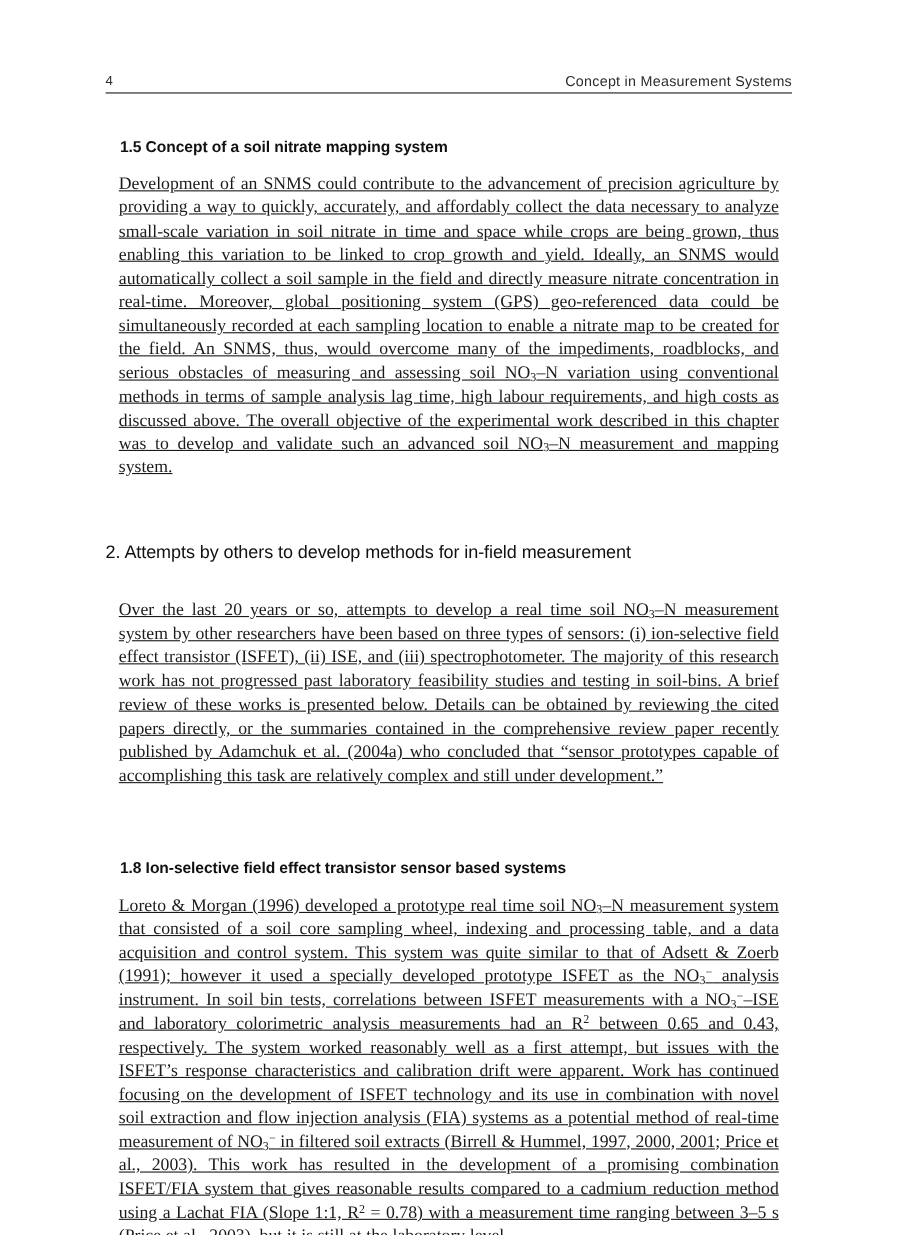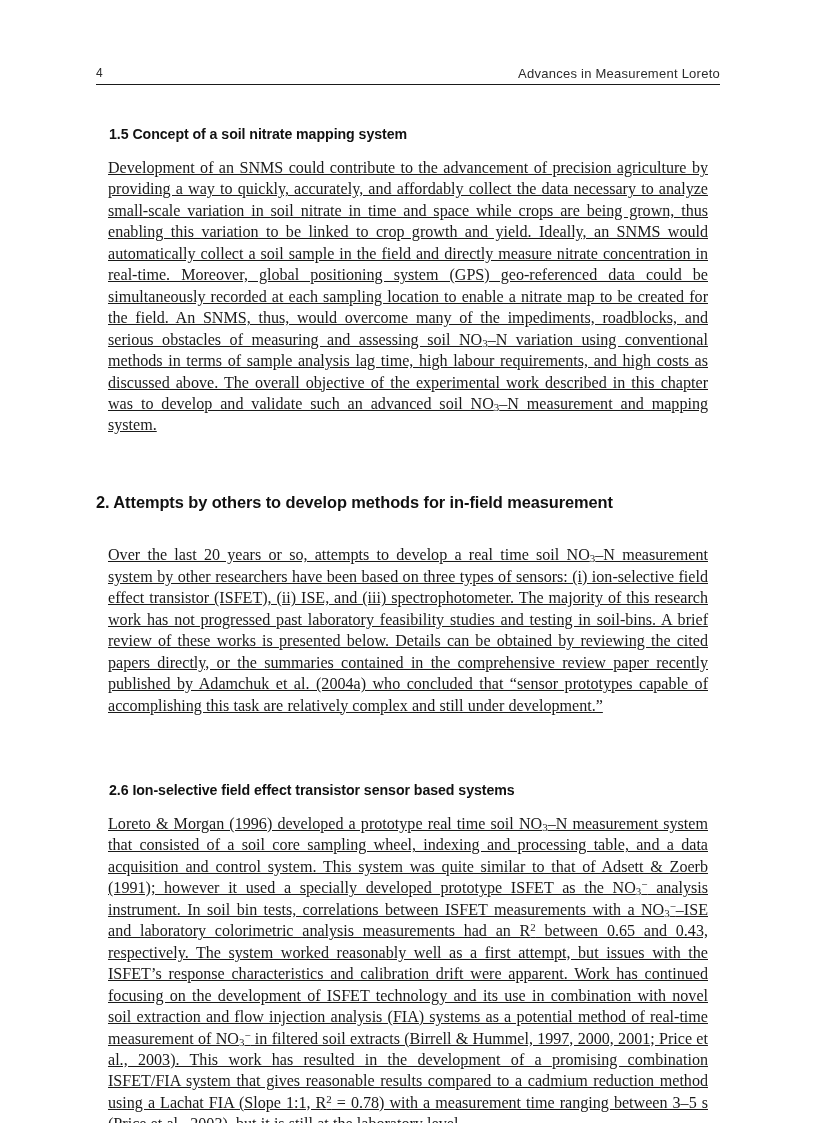--- a/index.html
+++ b/index.html
@@ -74,21 +74,21 @@
     font-weight: bold;
     font-size: 14.2px;
     line-height: 19px;
     letter-spacing: -0.005em;
     color: #111;
   }
 
   h2.section-heading {
     margin: 0;
     font-family: "Liberation Sans", "DejaVu Sans", sans-serif;
-    font-weight: bold;
+    font-weight: normal;
     font-size: 16.4px;
     line-height: 21.5px;
     letter-spacing: -0.005em;
     color: #111;
   }
 
   .gap-before-section2 { height: 44px; }
   .gap-after-section2-heading { height: 19px; }
   .gap-before-sub21 { height: 40px; }
 
@@ -103,35 +103,35 @@
     vertical-align: 0.42em;
   }
 </style>
 </head>
 <body>
 
 <div class="page">
 
   <div class="page-header">
     <span class="folio">4</span>
-    <span class="running-title">Advances in Measurement Loreto</span>
+    <span class="running-title">Concept in Measurement Systems</span>
   </div>
 
   <div class="content">
 
     <h3 class="sub-heading">1.5 Concept of a soil nitrate mapping system</h3>
     <p class="body"><span>Development of an SNMS could contribute to the advancement of precision agriculture by providing a way to quickly, accurately, and affordably collect the data necessary to analyze small-scale variation in soil nitrate in time and space while crops are being grown, thus enabling this variation to be linked to crop growth and yield. Ideally, an SNMS would automatically collect a soil sample in the field and directly measure nitrate concentration in real-time. Moreover, global positioning system (GPS) geo-referenced data could be simultaneously recorded at each sampling location to enable a nitrate map to be created for the field. An SNMS, thus, would overcome many of the impediments, roadblocks, and serious obstacles of measuring and assessing soil NO</span><sub>3</sub><span>–N variation using conventional methods in terms of sample analysis lag time, high labour requirements, and high costs as discussed above. The overall objective of the experimental work described in this chapter was to develop and validate such an advanced soil NO</span><sub>3</sub><span>–N measurement and mapping system.</span></p>
 
     <div class="gap-before-section2"></div>
 
     <h2 class="section-heading">2. Attempts by others to develop methods for in-field measurement</h2>
 
     <div class="gap-after-section2-heading"></div>
 
     <p class="body"><span>Over the last 20 years or so, attempts to develop a real time soil NO</span><sub>3</sub><span>–N measurement system by other researchers have been based on three types of sensors: (i) ion-selective field effect transistor (ISFET), (ii) ISE, and (iii) spectrophotometer. The majority of this research work has not progressed past laboratory feasibility studies and testing in soil-bins. A brief review of these works is presented below. Details can be obtained by reviewing the cited papers directly, or the summaries contained in the comprehensive review paper recently published by Adamchuk et al. (2004a) who concluded that “sensor prototypes capable of accomplishing this task are relatively complex and still under development.”</span></p>
 
     <div class="gap-before-sub21"></div>
 
-    <h3 class="sub-heading">2.6 Ion-selective field effect transistor sensor based systems</h3>
+    <h3 class="sub-heading">1.8 Ion-selective field effect transistor sensor based systems</h3>
     <p class="body"><span>Loreto &amp; Morgan (1996) developed a prototype real time soil NO</span><sub>3</sub><span>–N measurement system that consisted of a soil core sampling wheel, indexing and processing table, and a data acquisition and control system. This system was quite similar to that of Adsett &amp; Zoerb (1991); however it used a specially developed prototype ISFET as the NO</span><sub>3</sub><sup>−</sup><span> analysis instrument. In soil bin tests, correlations between ISFET measurements with a NO</span><sub>3</sub><sup>−</sup><span>–ISE and laboratory colorimetric analysis measurements had an R</span><sup>2</sup><span> between 0.65 and 0.43, respectively. The system worked reasonably well as a first attempt, but issues with the ISFET’s response characteristics and calibration drift were apparent. Work has continued focusing on the development of ISFET technology and its use in combination with novel soil extraction and flow injection analysis (FIA) systems as a potential method of real-time measurement of NO</span><sub>3</sub><sup>−</sup><span> in filtered soil extracts (Birrell &amp; Hummel, 1997, 2000, 2001; Price et al., 2003). This work has resulted in the development of a promising combination ISFET/FIA system that gives reasonable results compared to a cadmium reduction method using a Lachat FIA (Slope 1:1, R</span><sup>2</sup><span> = 0.78) with a measurement time ranging between 3–5 s (Price et al., 2003), but it is still at the laboratory level.</span></p>
 
   </div>
 </div>
 
 </body></html>

